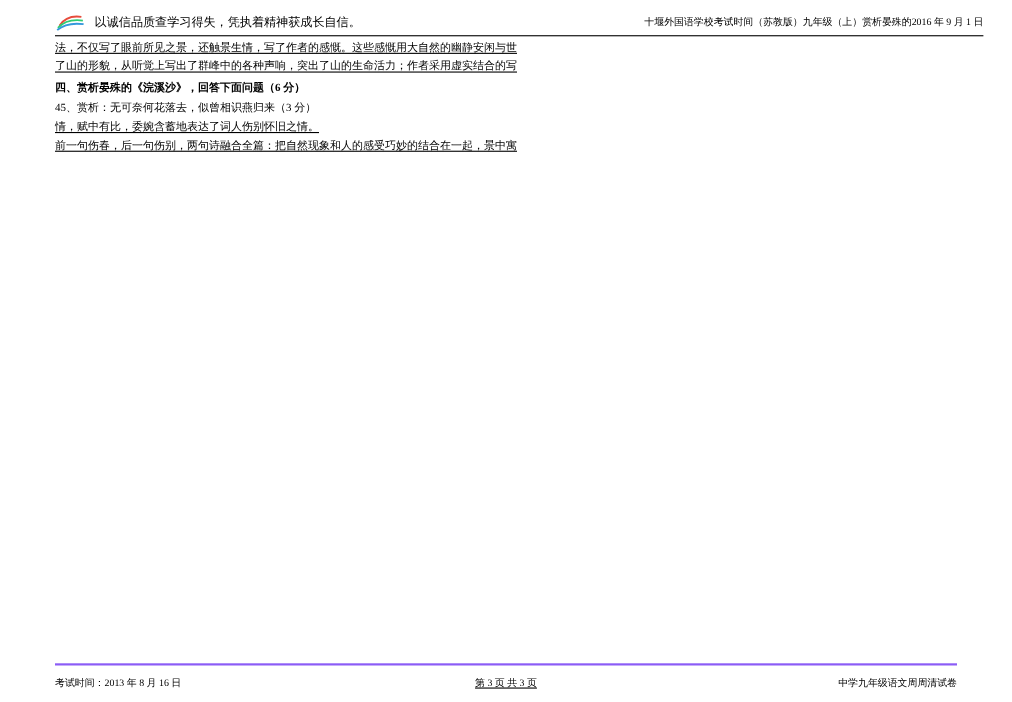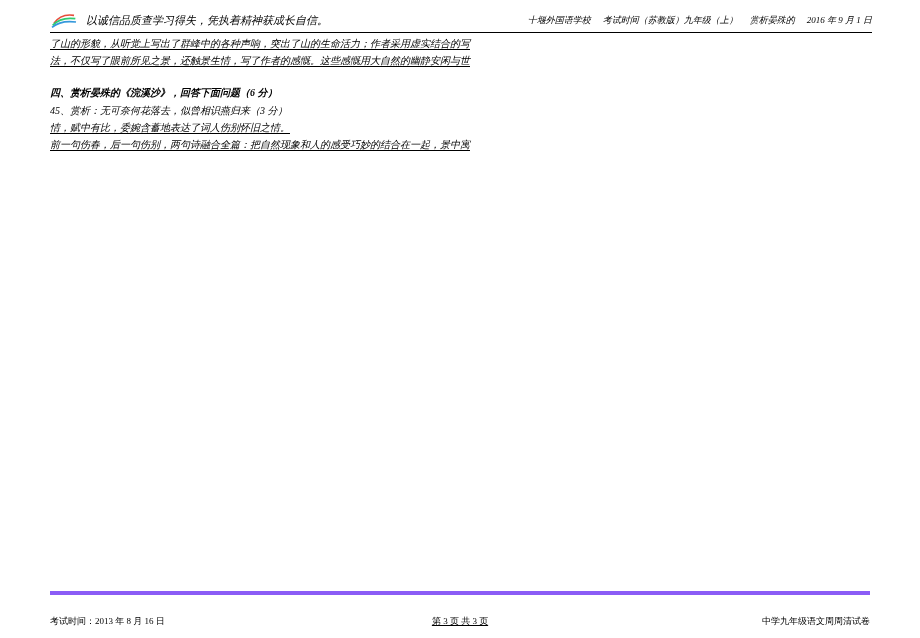--- a/index.html
+++ b/index.html
@@ -8,70 +8,68 @@
       box-sizing: border-box;
     }
     body {
       width: 920px;
       height: 638px;
       background: #ffffff;
       font-family: "SimSun", "宋体", serif;
       position: relative;
     }
     .page {
-      padding: 10px 48px 0 50px;
-      font-style: italic;
+      padding: 10px 26px 0 50px;
     }
     .header {
       display: flex;
       align-items: center;
       border-bottom: 1px solid #000;
       padding-bottom: 2px;
       margin-bottom: 3px;
     }
     .logo {
       width: 28px;
       height: 20px;
       margin-right: 8px;
     }
     .motto {
       font-size: 11px;
       flex: 1;
     }
     .header-right {
       font-size: 9px;
       display: flex;
-      gap: 12px;
     }
     .content {
       font-size: 10px;
       line-height: 1.6;
     }
     .underlined {
       text-decoration: underline;
       text-underline-offset: 2px;
     }
     .section-title {
       font-weight: bold;
-      margin-top: 16px;
+      margin-top: 4px;
       margin-bottom: 2px;
     }
     .para {
       margin-bottom: 1px;
     }
     .footer {
       position: absolute;
       bottom: 10px;
       left: 50px;
       right: 50px;
-      border-top: 4px solid #8b5cf6;
+      border-top: 2px solid #8b5cf6;
       display: flex;
       justify-content: space-between;
       font-size: 9px;
-      padding-top: 20px;
+      padding-top: 10px;
     }
     .footer-center {
       position: absolute;
       left: 50%;
       transform: translateX(-50%);
       text-decoration: underline;
     }
   </style>
 </head>
 <body>
@@ -86,22 +84,22 @@
     <div class="motto">以诚信品质查学习得失，凭执着精神获成长自信。</div>
     <div class="header-right">
       <span>十堰外国语学校</span>
       <span>考试时间（苏教版）九年级（上）</span>
       <span>赏析晏殊的</span>
       <span>2016 年 9 月 1 日</span>
     </div>
   </div>
 
   <div class="content">
+    <div class="para underlined">法，不仅写了眼前所见之景，还触景生情，写了作者的感慨。这些感慨用大自然的幽静安闲与世</div>
     <div class="para underlined">了山的形貌，从听觉上写出了群峰中的各种声响，突出了山的生命活力；作者采用虚实结合的写</div>
-    <div class="para underlined">法，不仅写了眼前所见之景，还触景生情，写了作者的感慨。这些感慨用大自然的幽静安闲与世</div>
 
     <div class="section-title">四、赏析晏殊的《浣溪沙》，回答下面问题（6 分）</div>
 
 
     <div class="para">45、赏析：无可奈何花落去，似曾相识燕归来（3 分）</div>
     <div class="para underlined">情，赋中有比，委婉含蓄地表达了词人伤别怀旧之情。</div>
     <div class="para underlined">前一句伤春，后一句伤别，两句诗融合全篇：把自然现象和人的感受巧妙的结合在一起，景中寓</div>
   </div>
 </div>
 

